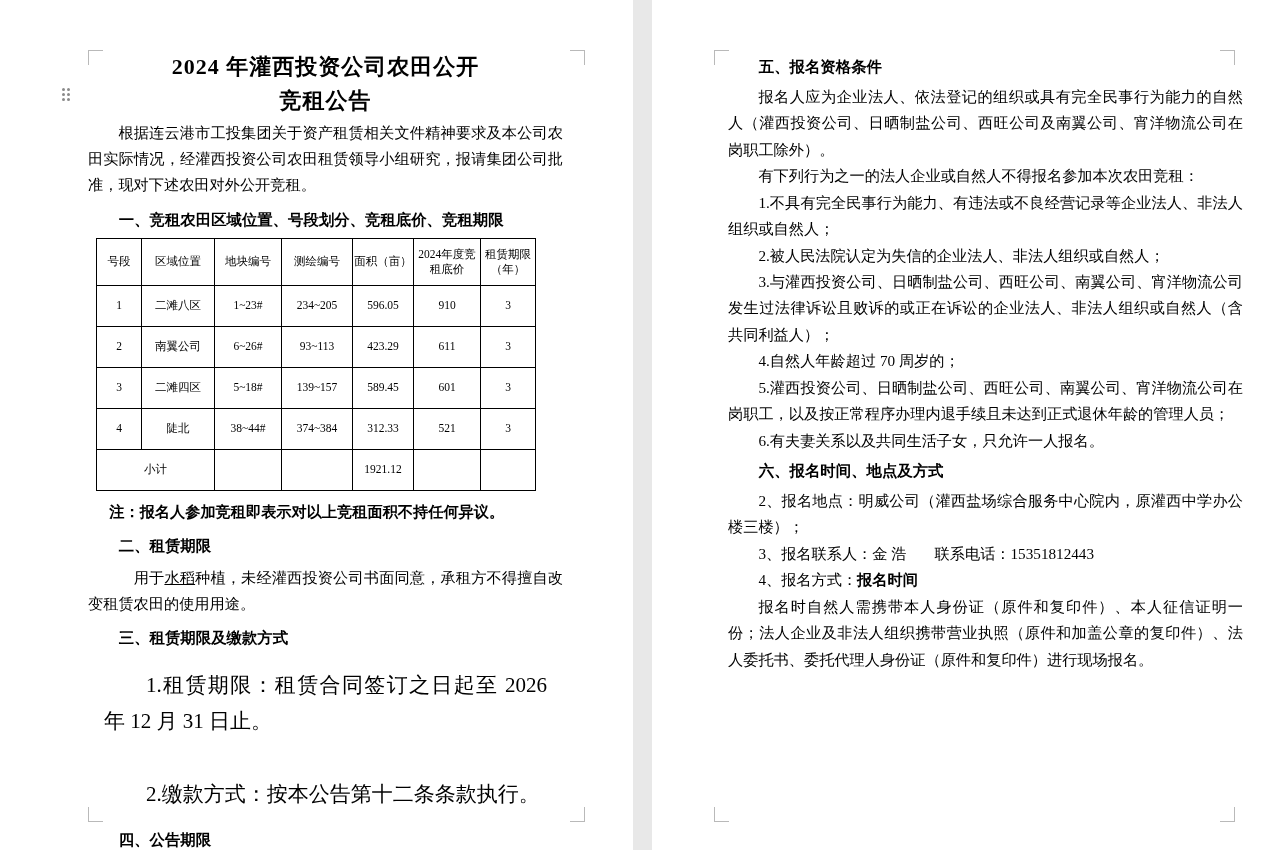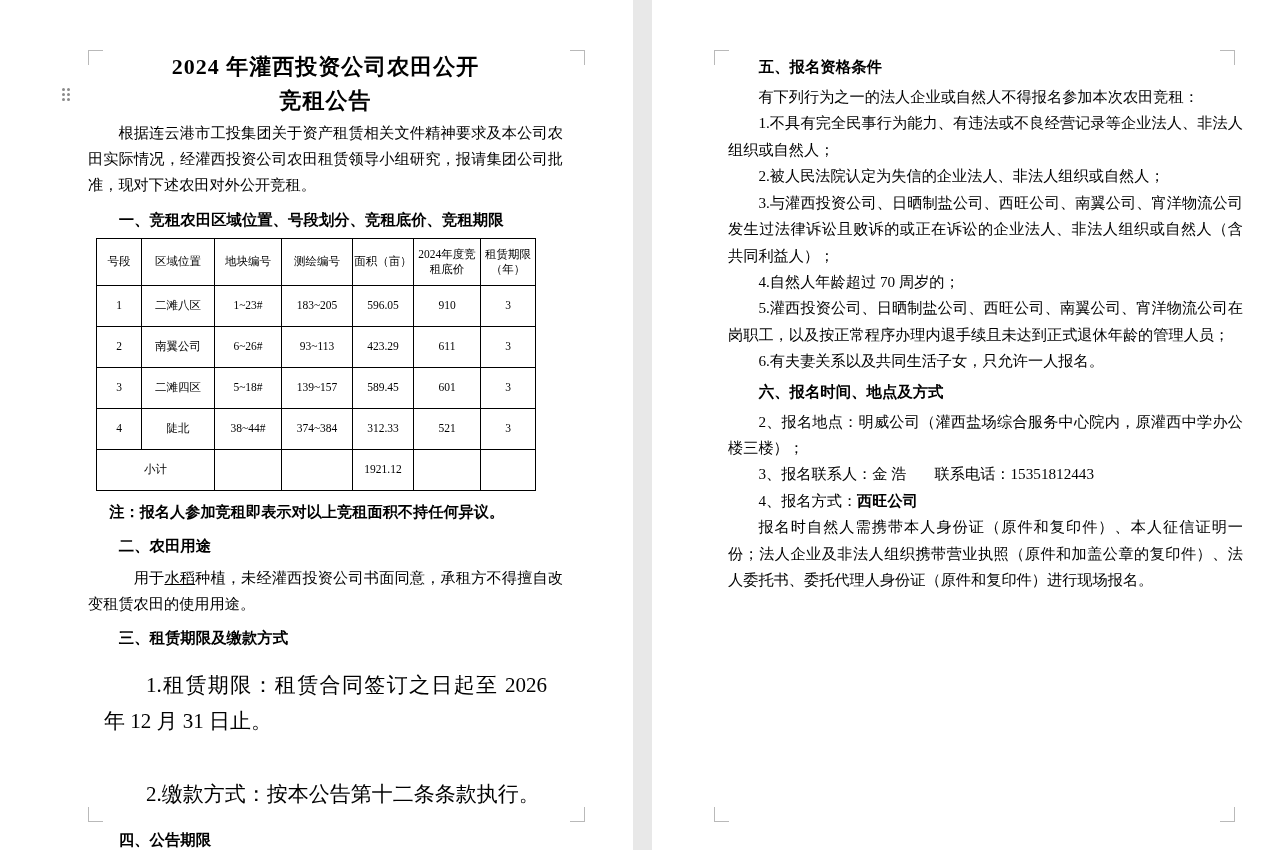--- a/index.html
+++ b/index.html
@@ -199,21 +199,21 @@
           <th class="col5">面积（亩）</th>
           <th class="col6">2024年度竞租底价</th>
           <th class="col7">租赁期限（年）</th>
         </tr>
       </thead>
       <tbody>
         <tr>
           <td>1</td>
           <td>二滩八区</td>
           <td>1~23#</td>
-          <td>183~205</td>
+          <td>234~205</td>
           <td>596.05</td>
           <td>910</td>
           <td>3</td>
         </tr>
         <tr>
           <td>2</td>
           <td>南翼公司</td>
           <td>6~26#</td>
           <td>93~113</td>
           <td>423.29</td>
@@ -244,21 +244,21 @@
           <td></td>
           <td>1921.12</td>
           <td></td>
           <td></td>
         </tr>
       </tbody>
     </table>
 
     <p class="note">注：报名人参加竞租即表示对以上竞租面积不持任何异议。</p>
 
-    <h2 class="heading">二、农田用途</h2>
+    <h2 class="heading">二、租赁期限</h2>
     <p class="para">
       <span style="display:inline-block;width:1em;"></span><span>用于</span><span class="underline">水稻</span><span>种植，未经灌西投资公司书面同意，承租方不得擅自改变租赁农田的使用用途。</span>
     </p>
 
     <h2 class="heading">三、租赁期限及缴款方式</h2>
     <div class="sub-list">
       <p>1.租赁期限：租赁合同签订之日起至 2026 年 12 月 31 日止。</p>
       <div class="spacer-sm"></div>
       <p>2.缴款方式：按本公告第十二条条款执行。</p>
     </div>
@@ -269,33 +269,34 @@
 
   <div class="gutter"></div>
 
   <div class="page page-right right-col">
     <div class="crop tl" style="left:62px; top:50px;"></div>
     <div class="crop tr" style="right:50px; top:50px;"></div>
     <div class="crop bl" style="left:62px; bottom:28px;"></div>
     <div class="crop br" style="right:50px; bottom:28px;"></div>
 
     <h2>五、报名资格条件</h2>
+    <p>报名人应为企业法人、依法登记的组织或具有完全民事行为能力的自然人（灌西投资公司、日晒制盐公司、西旺公司及南翼公司、宵洋物流公司在岗职工除外）。</p>
     <p>有下列行为之一的法人企业或自然人不得报名参加本次农田竞租：</p>
     <p>1.不具有完全民事行为能力、有违法或不良经营记录等企业法人、非法人组织或自然人；</p>
     <p>2.被人民法院认定为失信的企业法人、非法人组织或自然人；</p>
     <p>3.与灌西投资公司、日晒制盐公司、西旺公司、南翼公司、宵洋物流公司发生过法律诉讼且败诉的或正在诉讼的企业法人、非法人组织或自然人（含共同利益人）；</p>
     <p>4.自然人年龄超过 70 周岁的；</p>
     <p>5.灌西投资公司、日晒制盐公司、西旺公司、南翼公司、宵洋物流公司在岗职工，以及按正常程序办理内退手续且未达到正式退休年龄的管理人员；</p>
     <p>6.有夫妻关系以及共同生活子女，只允许一人报名。</p>
 
     <h2>六、报名时间、地点及方式</h2>
     <p>2、报名地点：明威公司（灌西盐场综合服务中心院内，原灌西中学办公楼三楼）；</p>
     <p>
       <span>3、报名联系人：金 浩</span>
       <span style="display:inline-block;width:1.6em;"></span><span>联系电话：15351812443</span>
     </p>
     <p>
-      <span>4、报名方式：</span><span class="bold">西旺公司</span>
+      <span>4、报名方式：</span><span class="bold">报名时间</span>
     </p>
     <p>报名时自然人需携带本人身份证（原件和复印件）、本人征信证明一份；法人企业及非法人组织携带营业执照（原件和加盖公章的复印件）、法人委托书、委托代理人身份证（原件和复印件）进行现场报名。</p>
   </div>
 
 </div>
 
 </body></html>

